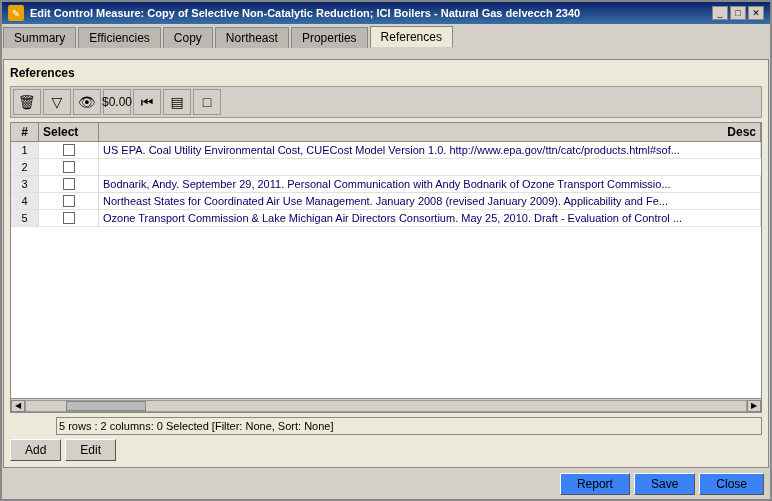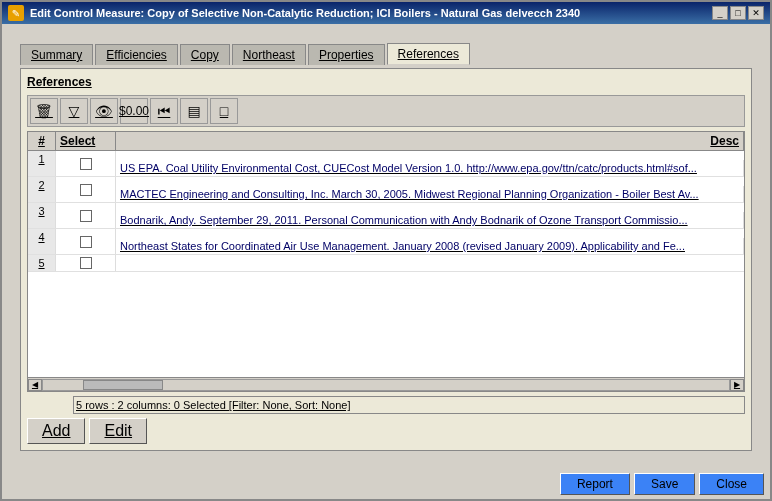--- a/index.html
+++ b/index.html
@@ -63,23 +63,22 @@
       display: flex;
       align-items: center;
       justify-content: center;
       cursor: pointer;
       color: #000;
     }
     .content {
       flex: 1;
       display: flex;
       flex-direction: column;
-      padding: 18px;
-      gap: 4px;
-      text-decoration: underline;
+      padding: 1px;
+      gap: 12px;
     }
     .tabs {
       display: flex;
       gap: 2px;
       align-items: flex-end;
     }
     .tab {
       padding: 3px 10px;
       background: #d4d0c8;
       border: 1px solid #888;
@@ -166,21 +165,21 @@
     .td {
       border-right: 1px solid #ddd;
       padding: 2px 4px;
       font-size: 11px;
       overflow: hidden;
       text-overflow: ellipsis;
       white-space: nowrap;
     }
     .td-num { width: 28px; min-width: 28px; text-align: center; background: #e8e8e8; }
     .td-select { width: 60px; min-width: 60px; text-align: center; display: flex; align-items: center; justify-content: center; }
-    .td-desc { flex: 1; color: #000066; margin-top: 9px; }
+    .td-desc { flex: 1; color: #000066; }
     .checkbox {
       width: 12px;
       height: 12px;
       border: 1px solid #666;
       background: white;
     }
     .scrollbar-area {
       height: 14px;
       background: #d4d0c8;
       border-top: 1px solid #888;
@@ -224,21 +223,21 @@
     }
     .bottom-buttons {
       display: flex;
       gap: 4px;
     }
     .btn {
       padding: 3px 14px;
       background: #d4d0c8;
       border: 1px solid #888;
       cursor: pointer;
-      font-size: 16px;
+      font-size: 12px;
       border-top: 1px solid #fff;
       border-left: 1px solid #fff;
       border-right: 1px solid #555;
       border-bottom: 1px solid #555;
     }
     .footer {
       display: flex;
       justify-content: flex-end;
       padding: 4px 6px;
       gap: 4px;
@@ -325,21 +324,20 @@
               <div class="checkbox"></div>
             </div>
             <div class="td td-desc">US EPA. Coal Utility Environmental Cost,  CUECost Model Version 1.0. http://www.epa.gov/ttn/catc/products.html#sof...</div>
           </div>
 
           <div class="tr">
             <div class="td td-num">2</div>
             <div class="td td-select">
               <div class="checkbox"></div>
             </div>
-            <div class="td td-desc">MACTEC Engineering and Consulting, Inc. March 30, 2005. Midwest Regional Planning Organization - Boiler Best Av...</div>
           </div>
 
           <div class="tr">
             <div class="td td-num">3</div>
             <div class="td td-select">
               <div class="checkbox"></div>
             </div>
             <div class="td td-desc">Bodnarik, Andy. September 29, 2011.  Personal Communication with Andy Bodnarik of Ozone Transport Commissio...</div>
           </div>
 
@@ -349,20 +347,21 @@
               <div class="checkbox"></div>
             </div>
             <div class="td td-desc">Northeast States for Coordinated Air Use Management. January 2008 (revised January 2009). Applicability and Fe...</div>
           </div>
 
           <div class="tr">
             <div class="td td-num">5</div>
             <div class="td td-select">
               <div class="checkbox"></div>
             </div>
+            <div class="td td-desc">Ozone Transport Commission &amp; Lake Michigan Air Directors Consortium. May 25, 2010. Draft - Evaluation of Control ...</div>
           </div>
         </div>
 
         <div class="scrollbar-area">
           <div class="scroll-btn">◀</div>
           <div class="h-scroll">
             <div class="h-scroll-thumb"></div>
           </div>
           <div class="scroll-btn">▶</div>
         </div>

